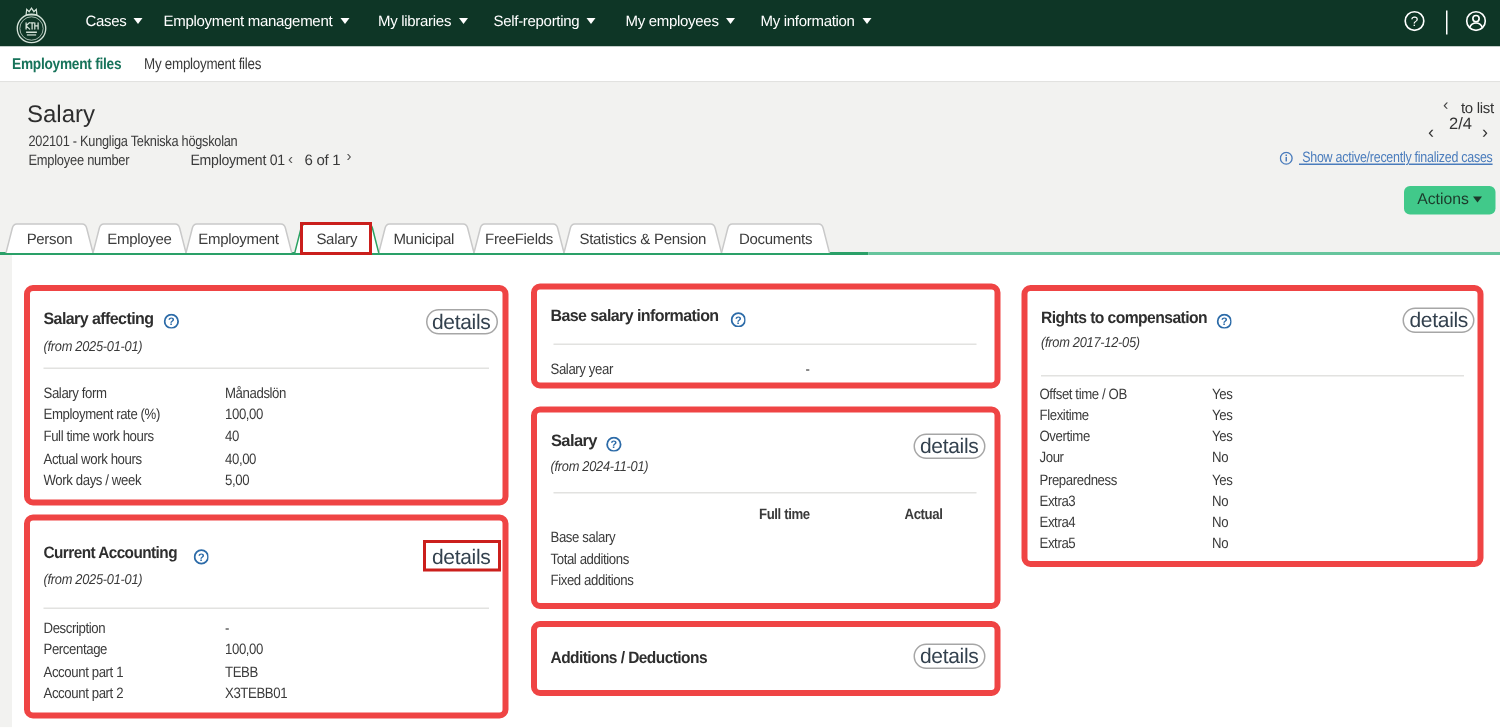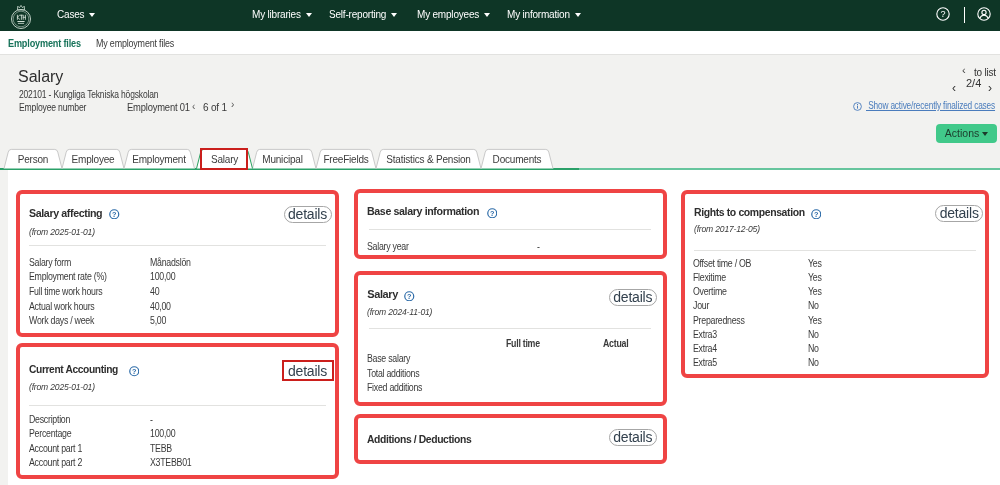--- a/index.html
+++ b/index.html
@@ -42,20 +42,21 @@
         <circle cx="13" cy="17" r="9.5"></circle>
         <circle cx="13" cy="17" r="7.8" stroke-width="0.5"></circle>
         <path d="M9.4 7.9 L9.8 4.2 L11.4 5.8 L13 3.4 L14.6 5.8 L16.2 4.2 L16.6 7.9" stroke-width="0.8"></path>
         <path d="M9.4 7.9 L16.6 7.9" stroke-width="0.7"></path>
         <path d="M9.4 13.2 L9.4 17.4 M9.4 15.2 L11.6 13.2 M9.6 15.4 L11.8 17.4 M12.4 13.2 L14.4 13.2 M13.4 13.2 L13.4 17.4 M15.2 13.2 L15.2 17.4 M17.4 13.2 L17.4 17.4 M15.2 15.3 L17.4 15.3" stroke-width="0.85" stroke-linecap="round"></path>
       </g>
       <rect x="9.4" y="19" width="7.2" height="1" fill="#d4e2d8"></rect>
       <rect x="9.9" y="20.9" width="6.2" height="0.8" fill="#d4e2d8"></rect>
     </svg>
     <span class="nav" style="left:57px">Cases<span class="car"></span></span>
+    <span class="nav" style="left:109px">Employment management<span class="car"></span></span>
     <span class="nav" style="left:252px">My libraries<span class="car"></span></span>
     <span class="nav" style="left:329px">Self-reporting<span class="car"></span></span>
     <span class="nav" style="left:417px">My employees<span class="car"></span></span>
     <span class="nav" style="left:507px">My information<span class="car"></span></span>
     <svg class="abs" style="left:936px;top:7px" width="14" height="14" viewBox="0 0 14 14">
       <circle cx="7" cy="7" r="6.2" fill="none" stroke="#fff" stroke-width="1.1"></circle>
       <text x="7" y="10.2" font-size="9" fill="#fff" text-anchor="middle" font-family="Liberation Sans">?</text>
     </svg>
     <div class="abs" style="left:963.5px;top:6.5px;width:1.2px;height:16px;background:#fff"></div>
     <svg class="abs" style="left:977px;top:7px" width="14" height="14" viewBox="0 0 14 14">

